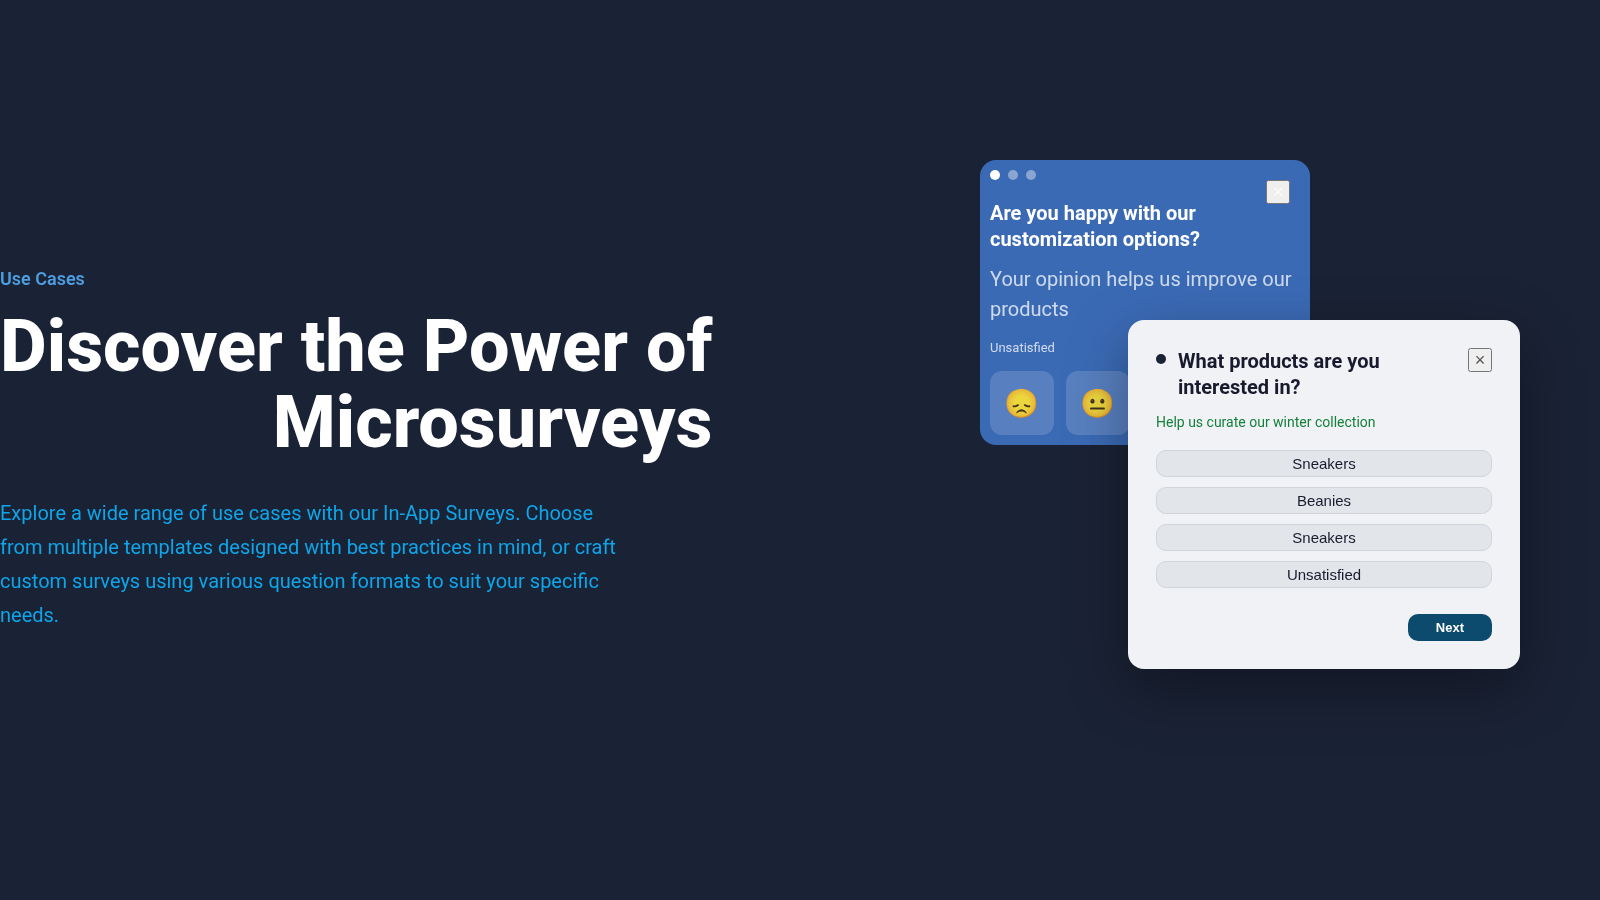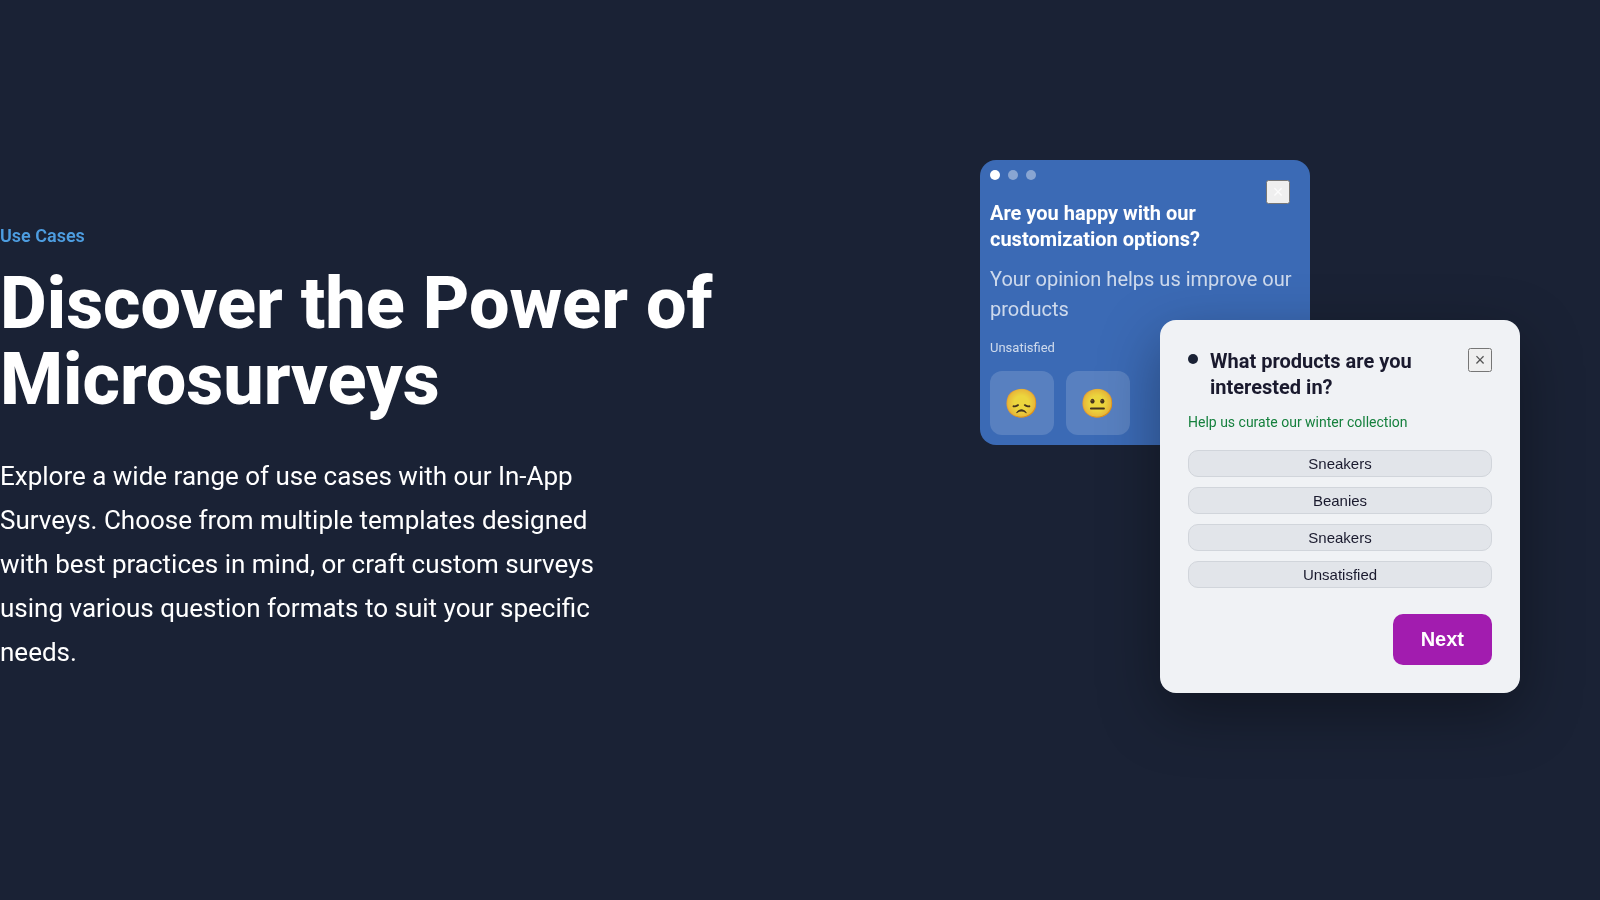--- a/index.html
+++ b/index.html
@@ -33,25 +33,26 @@
       font-weight: 600;
       margin-bottom: 20px;
     }
 
     .main-heading {
       color: #ffffff;
       font-size: 72px;
       font-weight: 800;
       line-height: 1.05;
       margin-bottom: 36px;
+      text-align: right;
     }
 
     .description {
-      color: #ffffff;
-      font-size: 26px;
+      color: #0ea5e9;
+      font-size: 20px;
       line-height: 1.7;
       max-width: 640px;
     }
 
     
     .cards-area {
       position: absolute;
       right: 80px;
       top: 50%;
       transform: translateY(-50%);
@@ -143,21 +144,21 @@
       font-size: 28px;
       cursor: pointer;
       color: rgba(255,255,255,0.9);
     }
 
     
     .white-card {
       position: absolute;
       top: 160px;
       right: 0;
-      width: 360px;
+      width: 392px;
       background: #f0f2f5;
       border-radius: 16px;
       padding: 28px;
       z-index: 2;
       box-shadow: 0 20px 60px rgba(0,0,0,0.35);
     }
 
     .white-card-dot {
       width: 10px;
       height: 10px;
@@ -216,26 +217,26 @@
       transition: background 0.15s;
     }
 
     .white-card-footer {
       display: flex;
       justify-content: flex-end;
       margin-top: 16px;
     }
 
     .next-btn {
-      background: #a21caf;
+      background: #0c4a6e;
       color: #ffffff;
       border: none;
       border-radius: 10px;
-      padding: 14px 28px;
-      font-size: 20px;
+      padding: 6px 28px;
+      font-size: 13px;
       font-weight: 600;
       cursor: pointer;
     }
   </style>
 </head>
 <body>
 
 <div class="page-container">
 
   <div class="left-content">

